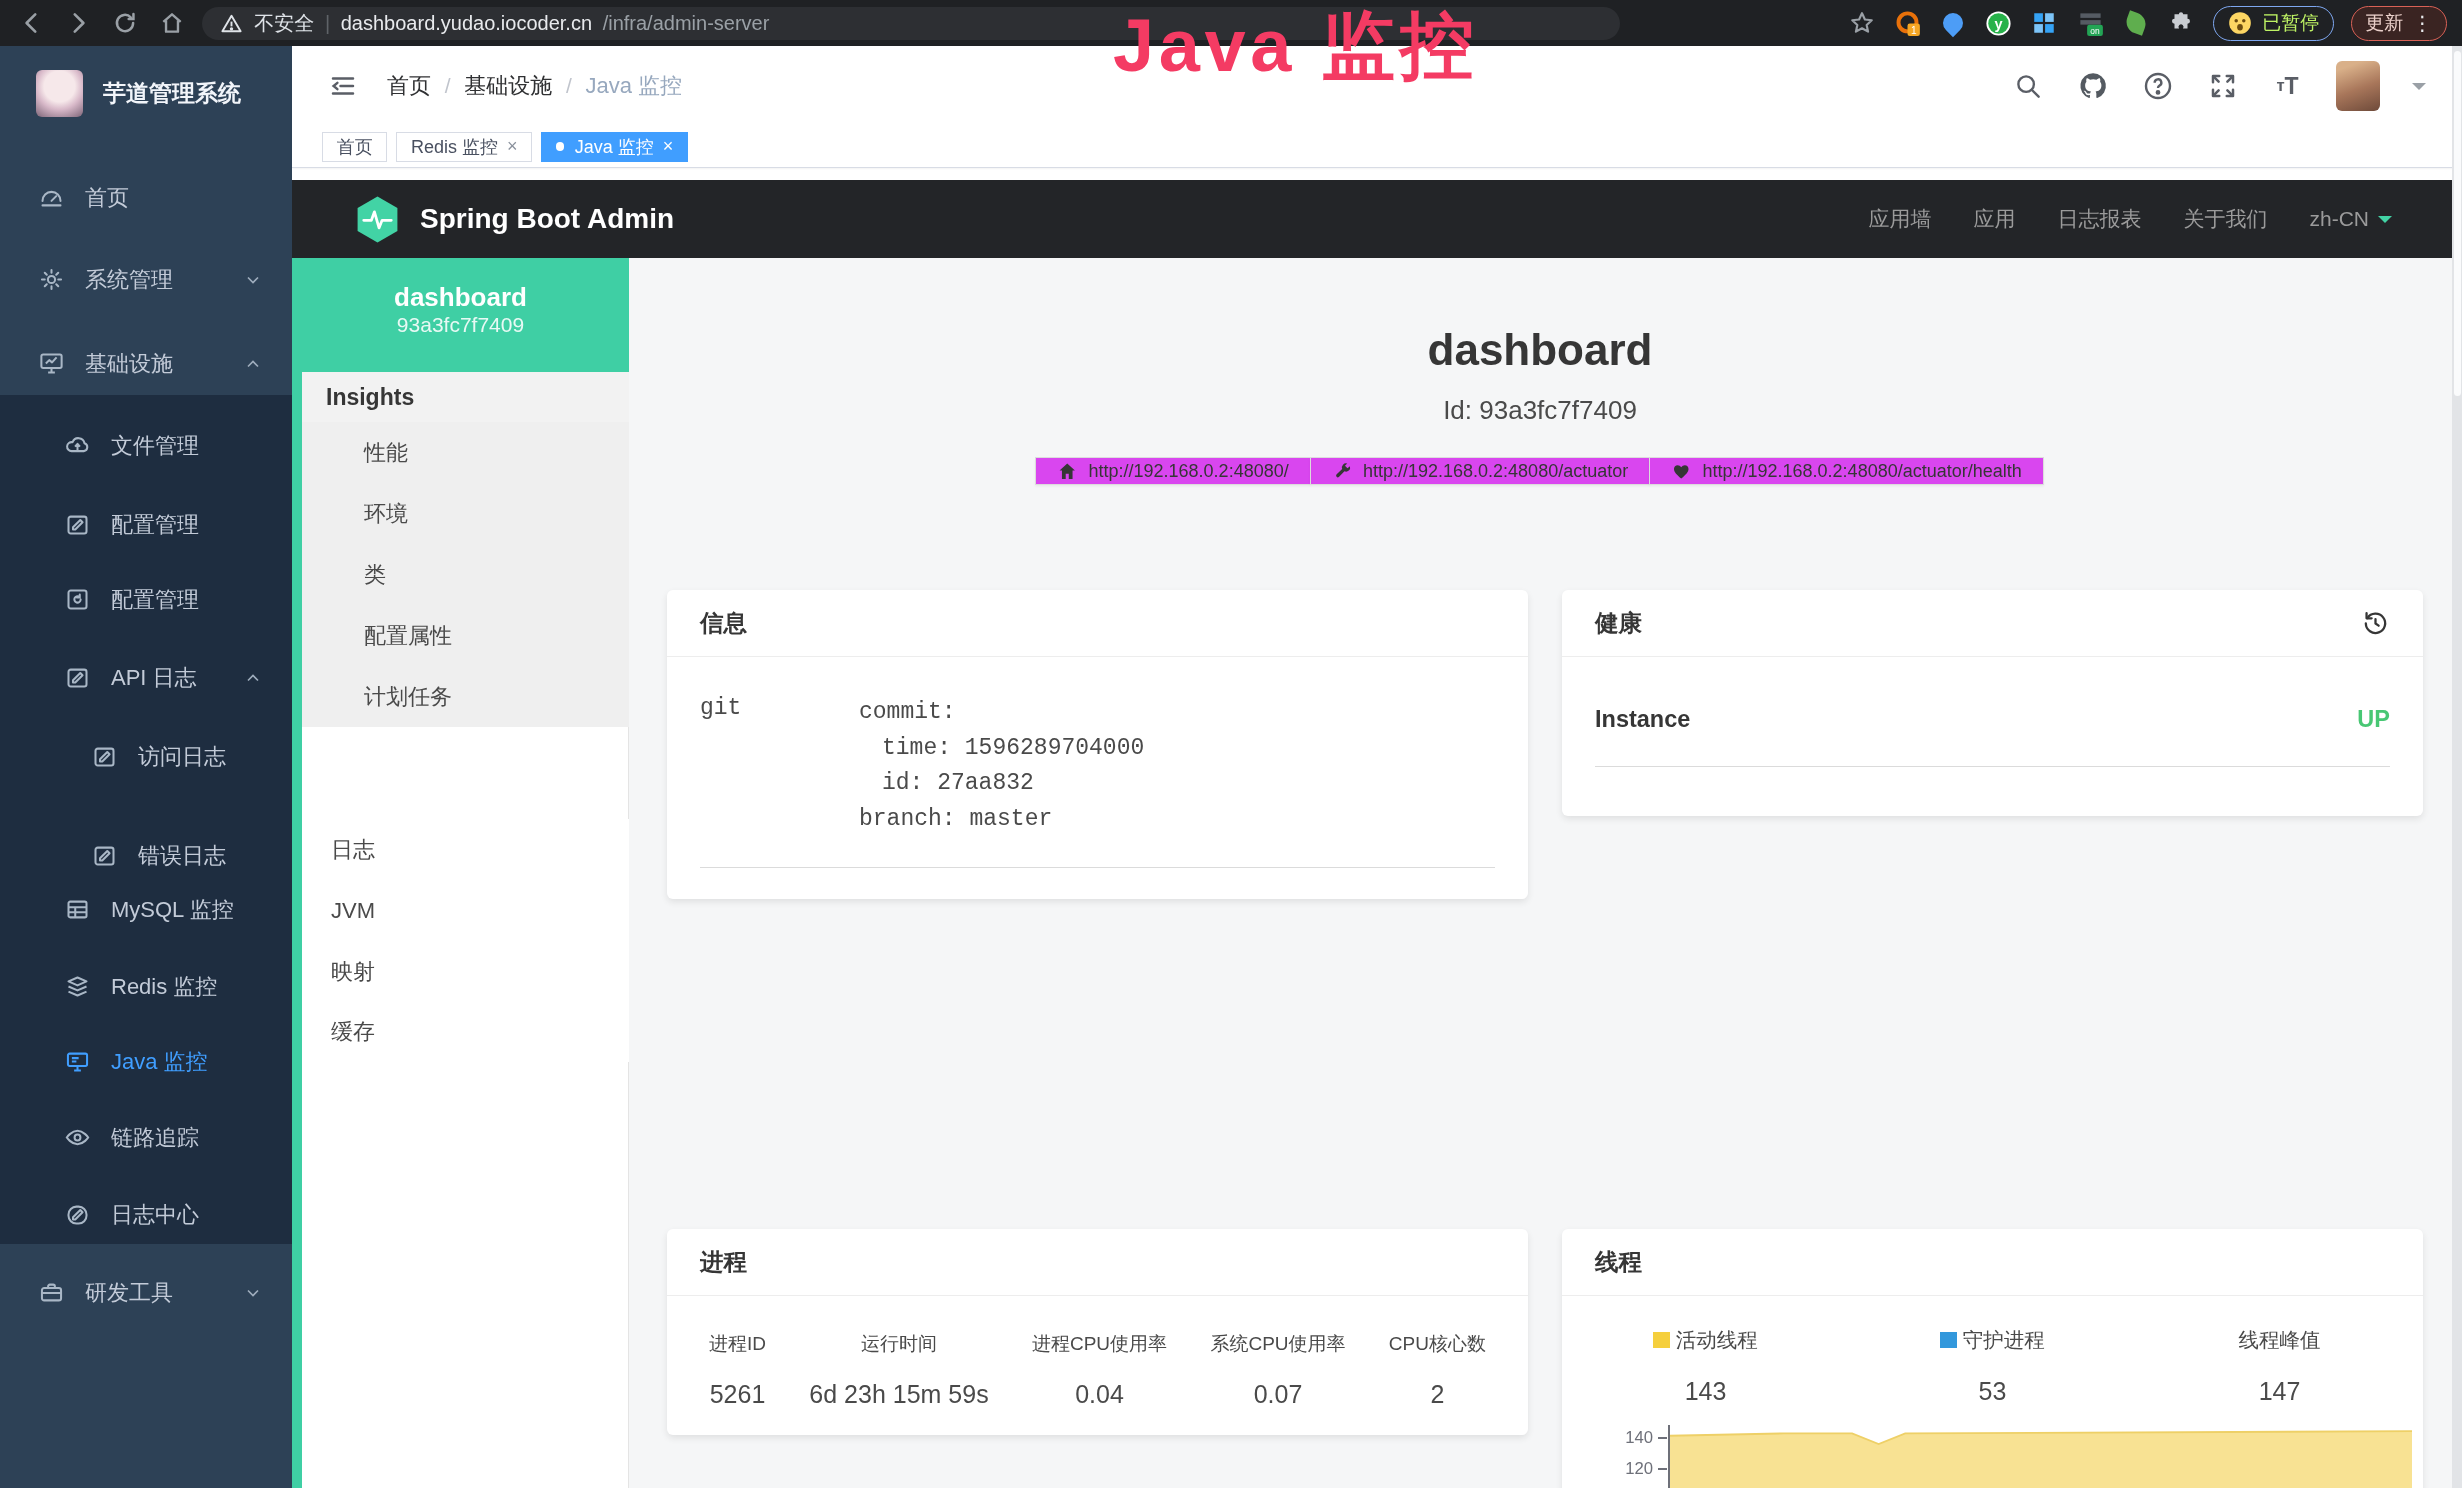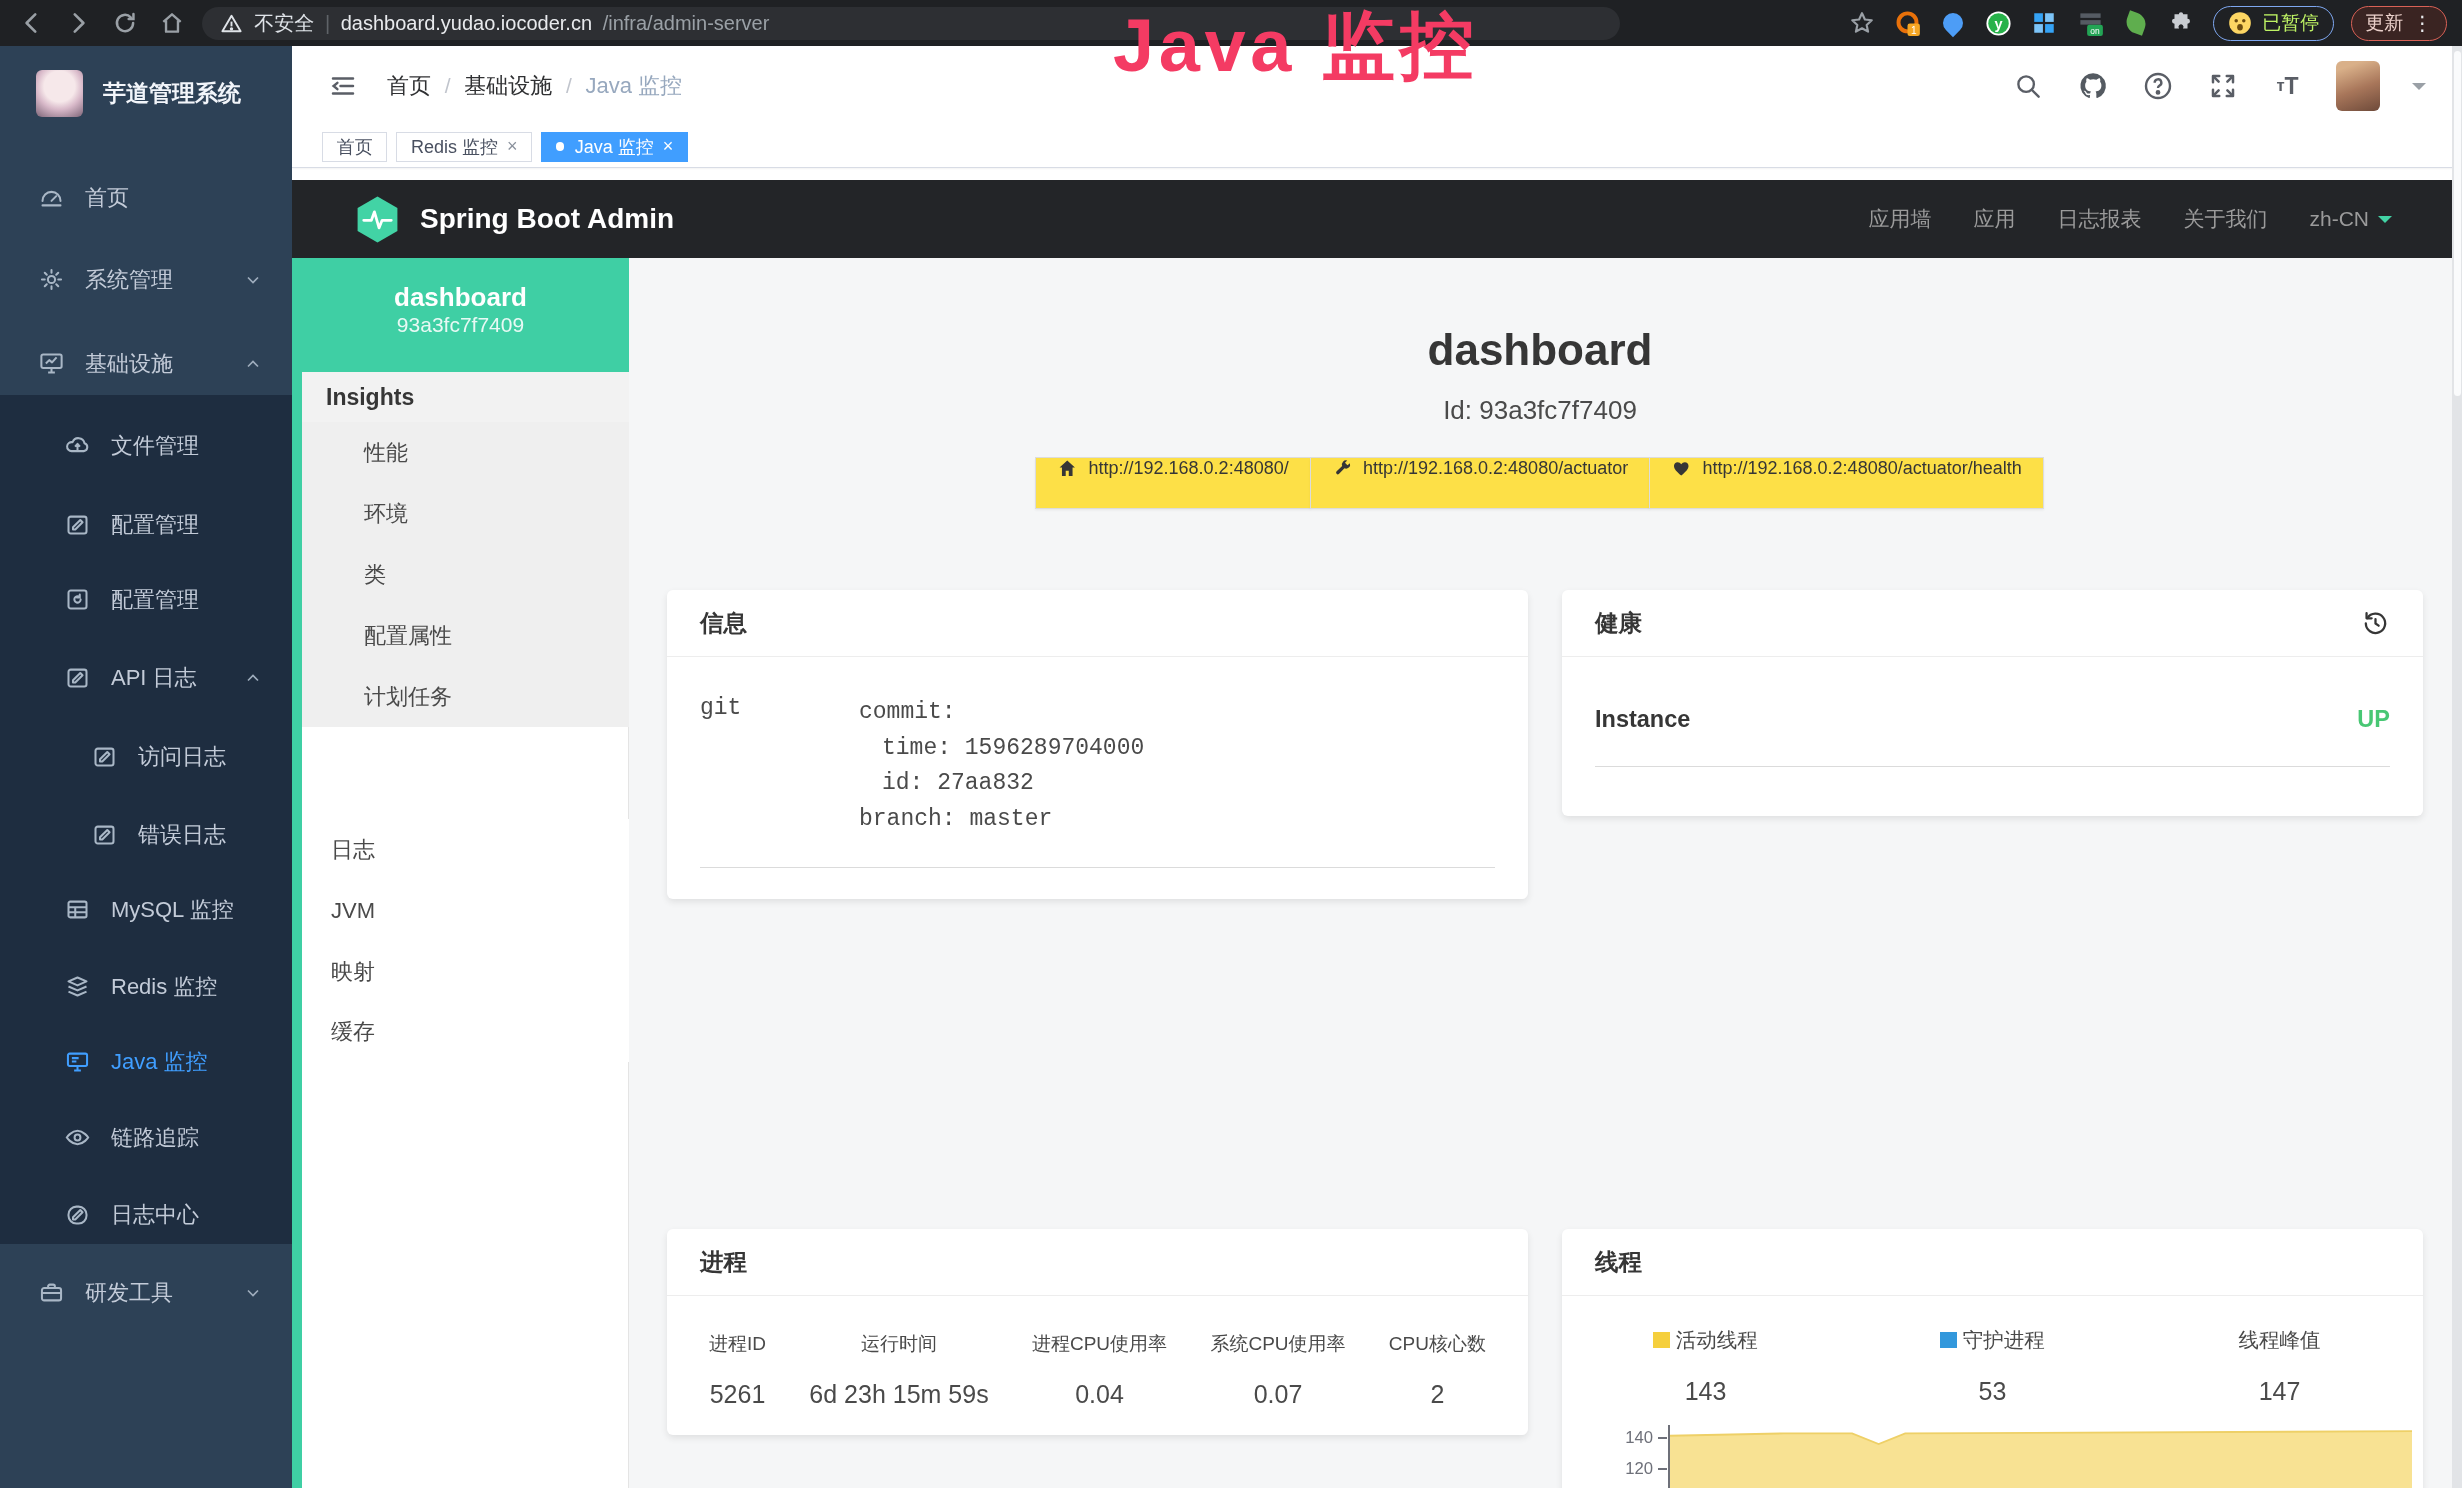--- a/index.html
+++ b/index.html
@@ -103,21 +103,21 @@
   .root-item { position:absolute; left:0; width:327px; height:61px; display:flex; align-items:center;
                padding-left:29px; font-size:22px; color:#4a4a4a; cursor:pointer; background:#fff; }
 
   
   #sba-main { position:absolute; left:337px; top:212px; width:1833px; height:1231px; background:#f5f6f7; }
   #page-title { position:absolute; left:0; top:67px; width:1822px; text-align:center;
                 font-size:44px; font-weight:600; color:#363636; }
   #page-id { position:absolute; left:0; top:137px; width:1822px; text-align:center;
              font-size:26px; color:#4a4a4a; }
   #url-row { position:absolute; left:0; top:199px; width:1822px; display:flex; justify-content:center; }
-  .url-btn { height:52px; border:0.8px solid #dcdcdc; background:#fde047; display:flex; align-items:flex-start;
+  .url-btn { height:28px; border:0.8px solid #dcdcdc; background:#d946ef; display:flex; align-items:center;
              gap:10.6px; padding:0 21px; font-size:18px; color:#363636; margin-left:-0.8px; cursor:pointer;
              box-shadow:0 1.5px 2.3px rgba(0,0,0,.05); white-space:nowrap; }
   .url-btn .ic { width:20.5px; height:20.5px; color:#363636; }
 
   .card { position:absolute; background:#fff; border-radius:6px; box-shadow:0 3px 7.6px rgba(0,0,0,.09); }
   .chead { height:67px; border-bottom:1.5px solid #ededed; display:flex; align-items:center;
            padding:0 33px; font-size:23.5px; font-weight:bold; color:#363636; }
   #card-info    { left:38px;   top:332px;  width:861px; height:309px; }
   #card-health  { left:933px; top:332px;  width:861px; height:226px; }
   #card-meta    { left:38px;   top:686px;  width:861px; height:196px; }
@@ -368,21 +368,21 @@
     <div class="s-item lv3" style="top:686px">
       <span class="s-ico">
         <svg viewBox="0 0 24 24" fill="none" stroke="currentColor" stroke-width="1.8" stroke-linejoin="round">
             <rect x="4" y="5" width="16" height="15" rx="2"></rect>
             <path d="M14.5 8l2 2-6.5 6.5H8v-2z"></path>
           </svg>
         </span>
       <span>访问日志</span>
     </div>
 
-    <div class="s-item lv3" style="top:764px">
+    <div class="s-item lv3" style="top:785px">
       <span class="s-ico">
         <svg viewBox="0 0 24 24" fill="none" stroke="currentColor" stroke-width="1.8" stroke-linejoin="round">
             <rect x="4" y="5" width="16" height="15" rx="2"></rect>
             <path d="M14.5 8l2 2-6.5 6.5H8v-2z"></path>
           </svg>
         </span>
       <span>错误日志</span>
     </div>
 
     <div class="s-item lv2" style="top:839px">

